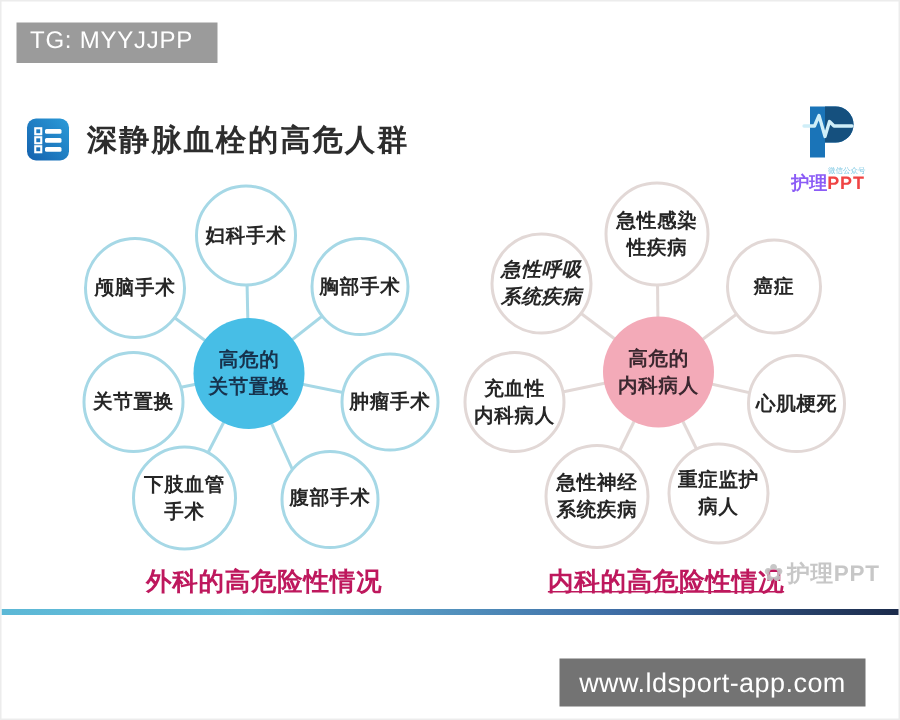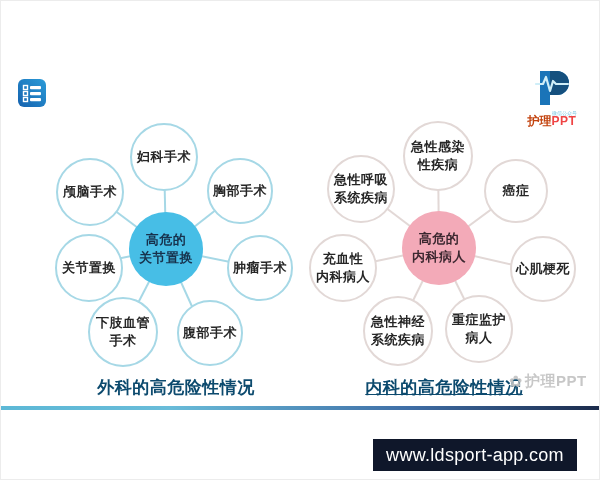--- a/index.html
+++ b/index.html
@@ -15,53 +15,53 @@
     padding:4px 16px 5px 9px;letter-spacing:0.5px;
   }
   
   .header{position:absolute;left:16px;top:77px;display:flex;align-items:center;gap:11px;z-index:4;}
   .header-icon{width:30px;height:30px;flex:0 0 auto;}
   .title{font-size:20px;font-weight:bold;color:#2d2d2d;letter-spacing:1.5px;}
   
   .logo{position:absolute;right:18px;top:68px;width:58px;z-index:4;text-align:center;}
   .logo-tagline{font-size:5px;color:#79c6e2;text-align:right;line-height:1;margin:0 4px -1px 0;}
   .logo-brand{font-size:12px;font-weight:bold;line-height:1.1;white-space:nowrap;}
-  .logo-brand .prefix{color:#c2410c;}
+  .logo-brand .prefix{color:#8b5cf6;}
   .logo-brand .suffix{color:#ef4444;letter-spacing:0.5px;}
   
   .connectors{position:absolute;left:0;top:0;z-index:1;}
   .node{
     position:absolute;border-radius:50%;background:#ffffff;z-index:2;
     display:flex;flex-direction:column;align-items:center;justify-content:center;
     text-align:center;font-weight:bold;font-size:13px;line-height:1.4;
     color:#262626;box-sizing:border-box;letter-spacing:0.5px;
   }
   .node span{display:block;}
   
   .caption{
     position:absolute;top:375px;width:220px;text-align:center;z-index:2;
-    font-size:17px;font-weight:bold;color:#0c4a6e;letter-spacing:0.5px;white-space:nowrap;
+    font-size:17px;font-weight:bold;color:#be185d;letter-spacing:0.5px;white-space:nowrap;
   }
   .caption-surgical{left:65px;}
   .caption-medical{left:333px;text-decoration:underline;}
   
   .page-watermark{
     position:absolute;left:508px;top:371px;z-index:3;display:flex;align-items:center;gap:2px;
     color:#c3c3c3;font-size:15px;font-weight:bold;opacity:0.92;letter-spacing:0.5px;
   }
   .page-watermark .wm-icon{font-size:16px;font-weight:normal;}
   
   .divider{
     position:absolute;left:0;top:405px;width:600px;height:4px;z-index:2;
     background:linear-gradient(90deg,#5cb8d6 0%,#69bcd9 28%,#3f6ea6 68%,#1b2a4a 100%);
   }
   
   .url-box{
     position:absolute;left:372px;top:438px;width:204px;height:32px;z-index:6;
-    background:#0f172a;color:#ffffff;font-size:18px;letter-spacing:0.3px;
+    background:#737373;color:#ffffff;font-size:18px;letter-spacing:0.3px;
     display:flex;align-items:center;justify-content:center;
   }
 </style>
 </head>
 <body>
 
 <div class="stage">
 
   <svg id="connectors" class="connectors" width="600" height="480">
       <line x1="165" y1="248" x2="163" y2="156" stroke="#a6d8e6" stroke-width="2"></line>
@@ -97,72 +97,74 @@
       <div class="node" style="left: 37px; top: 233px; height: 68px; width: 68px; border: 2px solid rgb(166, 216, 230); margin-left: 17px;">
         <span>关节置换</span>
       </div>
       <div class="node" style="left: 226px; top: 234px; height: 66px; width: 66px; border: 2px solid rgb(166, 216, 230);">
         <span>肿瘤手术</span>
       </div>
       <div class="node" style="left: 87px; top: 296px; height: 70px; width: 70px; border: 2px solid rgb(166, 216, 230);">
         <span>下肢血管</span>
         <span>手术</span>
       </div>
-      <div class="node" style="left: 176px; top: 299px; height: 66px; width: 66px; border: 2px solid rgb(166, 216, 230);">
+      <div class="node" style="left: 186px; top: 299px; height: 66px; width: 66px; border: 2px solid rgb(166, 216, 230); font-family: Liberation Mono, monospace;">
         <span>腹部手术</span>
       </div>
       <div class="node center" style="left: 401px; top: 210px; height: 74px; width: 74px; background: rgb(243, 170, 184); color: rgb(60, 40, 48);">
         <span>高危的</span>
         <span>内科病人</span>
       </div>
       <div class="node" style="left: 402px; top: 120px; height: 70px; width: 70px; border: 2px solid rgb(226, 216, 214); align-items: center;">
         <span>急性感染</span>
         <span>性疾病</span>
       </div>
-      <div class="node" style="left: 326px; top: 154px; height: 68px; width: 68px; border: 2px solid rgb(226, 216, 214);">
+      <div class="node" style="left: 326px; top: 154px; height: 68px; width: 68px; border: 2px solid rgb(226, 216, 214); font-style: italic;">
         <span>急性呼吸</span>
         <span>系统疾病</span>
       </div>
       <div class="node" style="left: 483px; top: 158px; height: 64px; width: 64px; border: 2px solid rgb(226, 216, 214);">
         <span>癌症</span>
       </div>
       <div class="node" style="left: 308px; top: 233px; height: 68px; width: 68px; border: 2px solid rgb(226, 216, 214);">
         <span>充血性</span>
         <span>内科病人</span>
       </div>
-      <div class="node" style="left: 497px; top: 235px; height: 66px; width: 66px; border: 2px solid rgb(226, 216, 214); margin-left: 12px;">
+      <div class="node" style="left: 497px; top: 235px; height: 66px; width: 66px; border: 2px solid rgb(226, 216, 214);">
         <span>心肌梗死</span>
       </div>
       <div class="node" style="left: 362px; top: 295px; height: 70px; width: 70px; border: 2px solid rgb(226, 216, 214); text-align: right;">
         <span>急性神经</span>
         <span>系统疾病</span>
       </div>
       <div class="node" style="left: 444px; top: 294px; height: 68px; width: 68px; border: 2px solid rgb(226, 216, 214);">
         <span>重症监护</span>
         <span>病人</span>
       </div>
     </div>
 
+  <div class="tg-box">TG: MYYJJPP</div>
 
   <div class="header">
     <svg class="header-icon" viewBox="0 0 30 30">
       <defs>
         <linearGradient id="icg" x1="0" y1="1" x2="1" y2="0">
           <stop offset="0" stop-color="#1461ae"></stop>
             <stop offset="1" stop-color="#2b9bd8"></stop>
         </linearGradient>
       </defs>
       <rect x="1" y="1" width="28" height="28" rx="6" fill="url(#icg)"></rect>
       <rect x="6.5" y="7.5" width="4" height="4" fill="none" stroke="#ffffff" stroke-width="1.4"></rect>
       <rect x="6.5" y="13.5" width="4" height="4" fill="none" stroke="#ffffff" stroke-width="1.4"></rect>
       <rect x="6.5" y="19.5" width="4" height="4" fill="none" stroke="#ffffff" stroke-width="1.4"></rect>
       <rect x="13" y="8" width="11" height="3.2" rx="1" fill="#ffffff"></rect>
       <rect x="13" y="14" width="11" height="3.2" rx="1" fill="#ffffff"></rect>
       <rect x="13" y="20" width="11" height="3.2" rx="1" fill="#ffffff"></rect>
     </svg>
+    <span class="title">深静脉血栓的高危人群</span>
   </div>
 
   <div class="logo">
     <svg width="40" height="38" viewBox="0 0 40 38">
       <path d="M8 2 h17 a12 12 0 0 1 0 24 h-7 v10 h-10 z" fill="#1a74b8"></path>
       <path d="M18 2 h7 a12 12 0 0 1 0 24 h-7 z" fill="#15507e"></path>
       <polyline points="4,15 11,15 14,8 18,22 21,12 24,15 36,15" fill="none" stroke="#cfeef8" stroke-width="2.2" stroke-linecap="round" stroke-linejoin="round"></polyline>
     </svg>
     <div class="logo-tagline">微信公众号</div>
     <div class="logo-brand"><span class="prefix">护理</span><span class="suffix">PPT</span></div>

